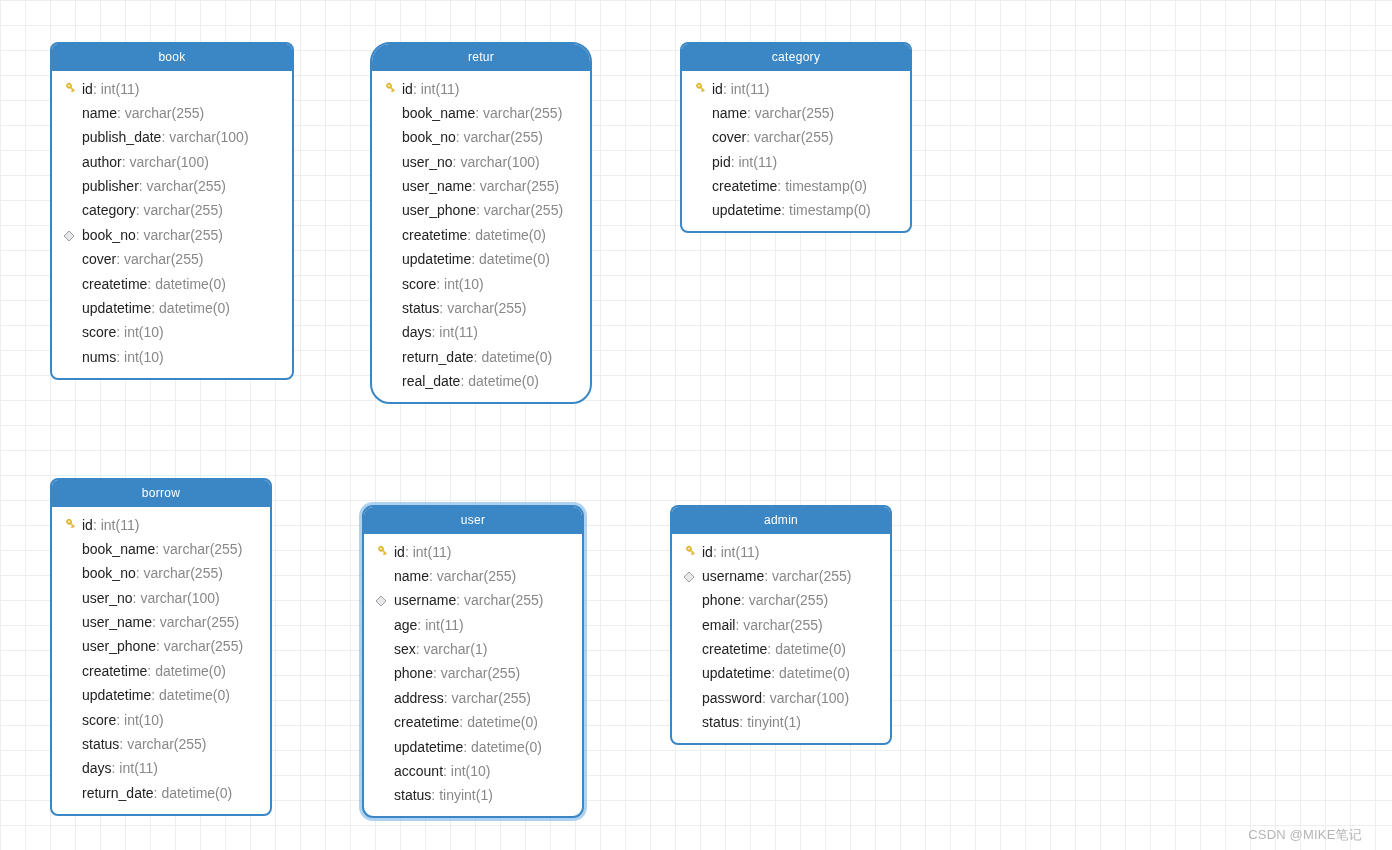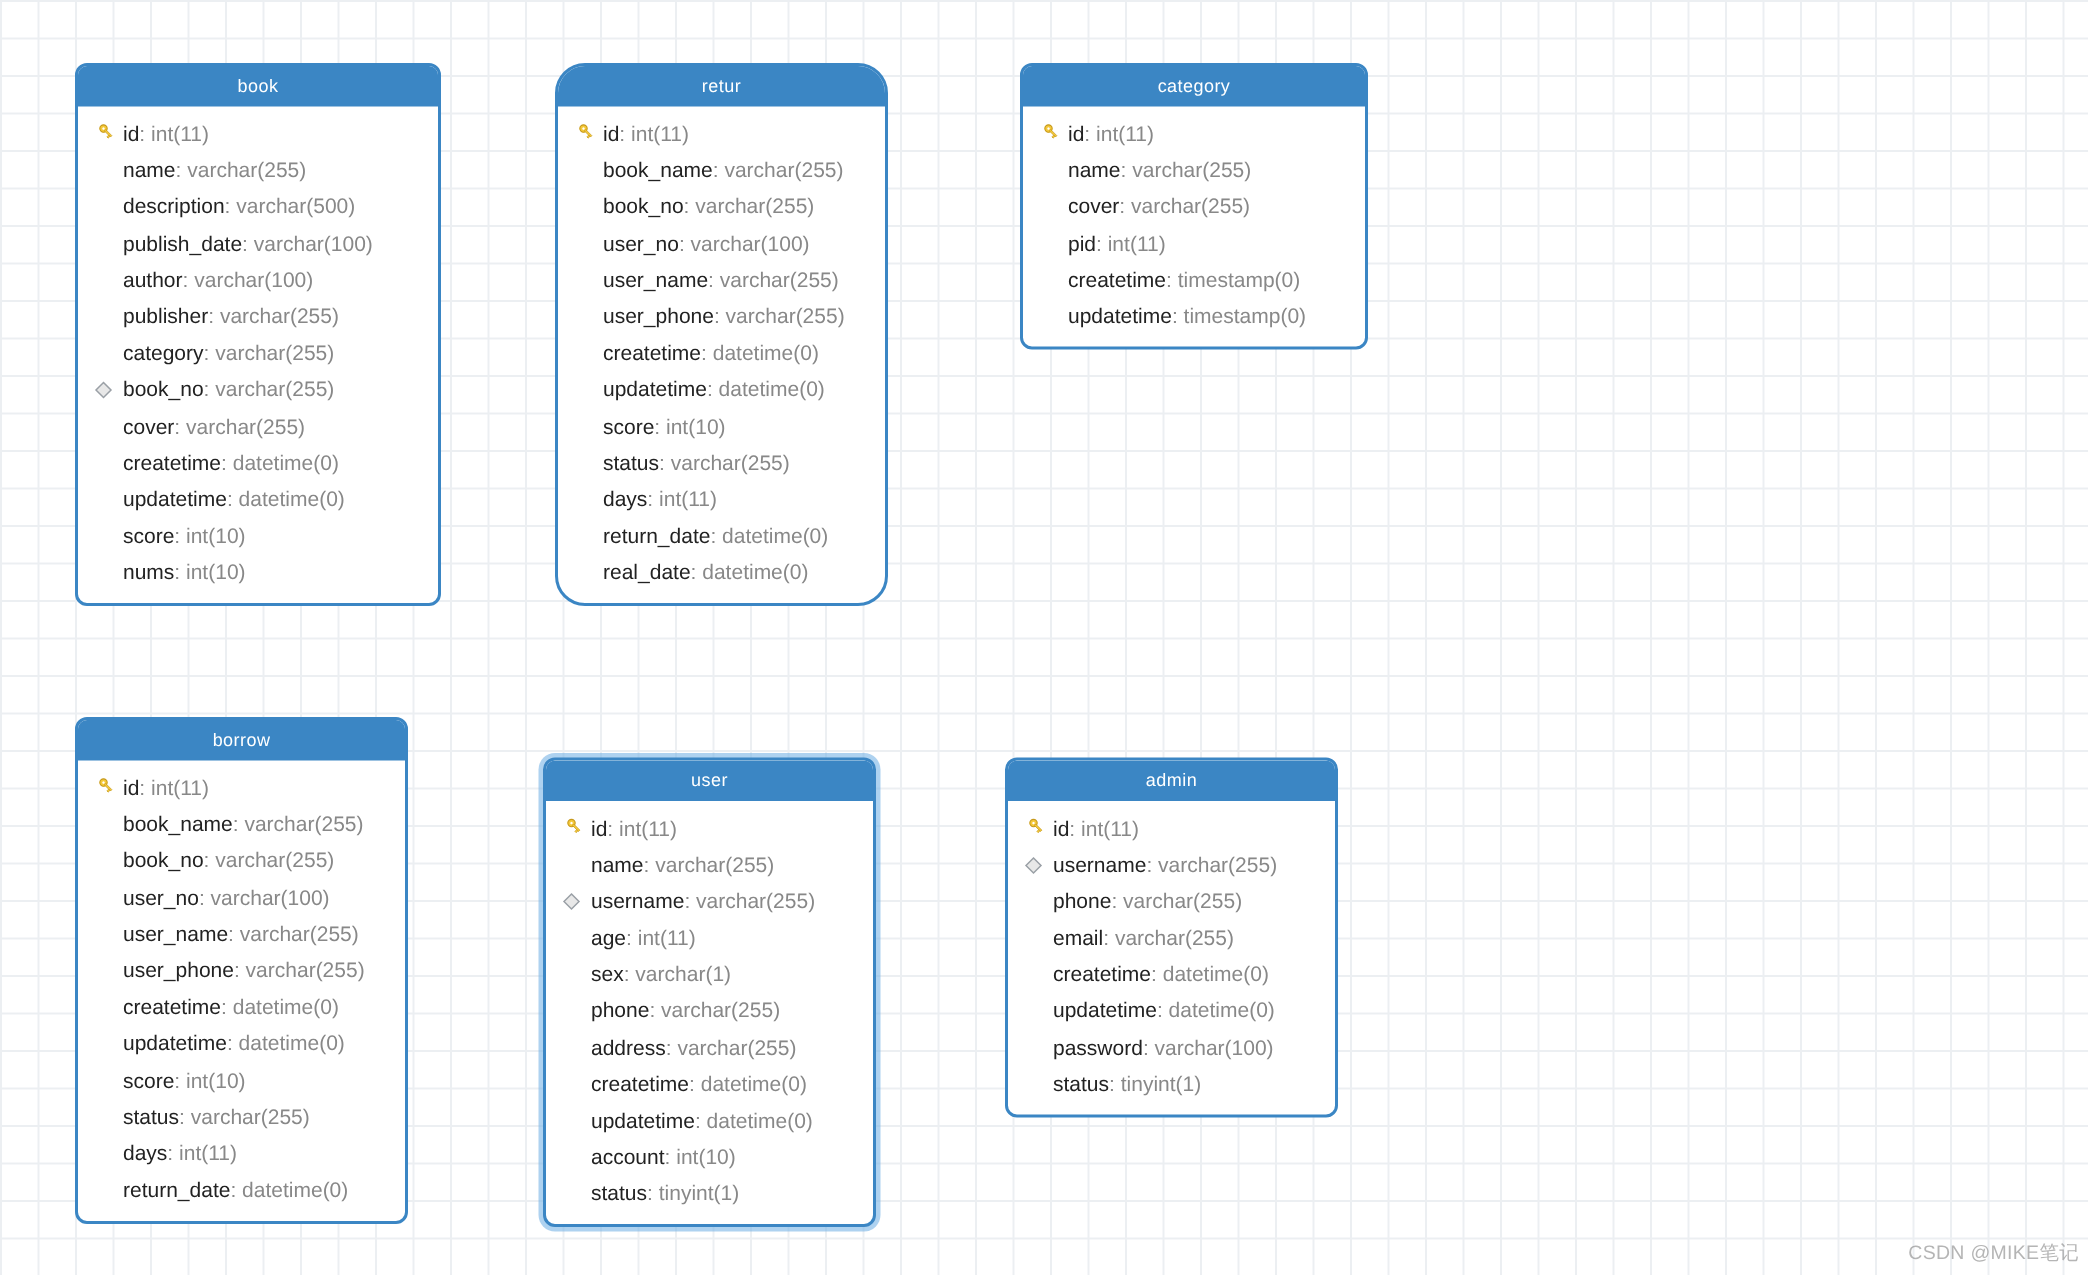--- a/index.html
+++ b/index.html
@@ -23,20 +23,21 @@
   .table-card {
     position: absolute;
     border: 2px solid #3b86c4;
     border-radius: 8px;
     background: #fff;
     box-shadow: 0 0 0 rgba(0,0,0,0);
     overflow: hidden;
   }
   .table-card.selected {
     box-shadow: 0 0 0 3px rgba(120,180,230,0.6);
+    border-radius: 11px;
   }
   .tbl-header {
     background: #3b86c4;
     color: #fff;
     font-size: 12px;
     font-weight: 500;
     text-align: center;
     padding: 6px 4px 7px;
     letter-spacing: 0.3px;
   }
@@ -59,21 +60,21 @@
     flex-shrink: 0;
   }
   .col .name {
     color: #222;
   }
   .col .type {
     color: #888;
   }
   .watermark {
     position: absolute;
-    right: 6px;
+    right: 30px;
     bottom: 6px;
     font-size: 13px;
     color: rgba(120,120,120,0.55);
     letter-spacing: 0.2px;
   }
   svg { display: block; }
 </style>
 </head>
 <body>
 
@@ -97,25 +98,20 @@
           <span class="name">id</span>
           <span class="type">: <span>int(11)</span></span>
         </div>
         <div class="col">
           <span class="ic"></span>
           <span class="name">name</span>
           <span class="type">: <span>varchar(255)</span></span>
         </div>
         <div class="col">
           <span class="ic"></span>
-          <span class="name">description</span>
-          <span class="type">: <span>varchar(500)</span></span>
-        </div>
-        <div class="col">
-          <span class="ic"></span>
           <span class="name">publish_date</span>
           <span class="type">: <span>varchar(100)</span></span>
         </div>
         <div class="col">
           <span class="ic"></span>
           <span class="name">author</span>
           <span class="type">: <span>varchar(100)</span></span>
         </div>
         <div class="col">
           <span class="ic"></span>

